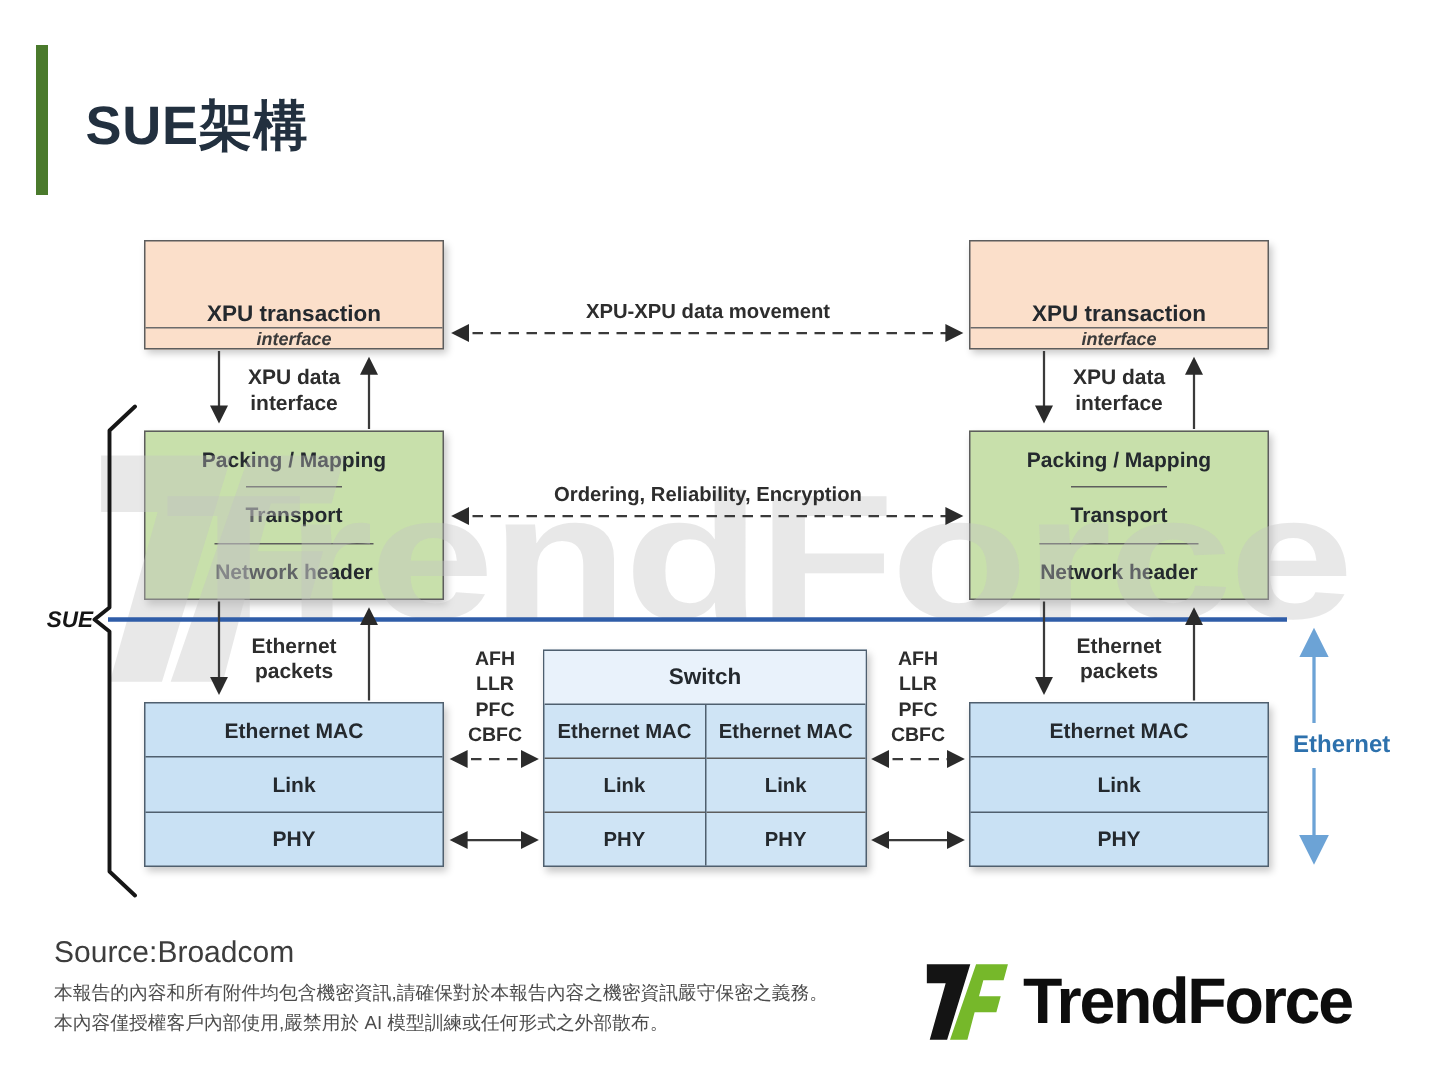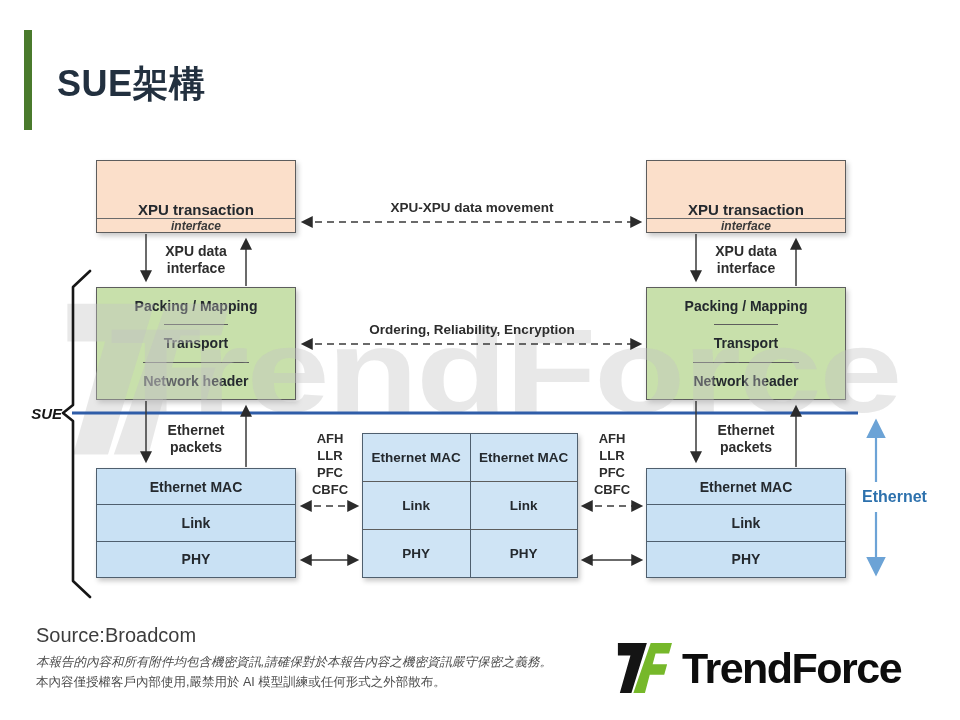--- a/index.html
+++ b/index.html
@@ -35,21 +35,21 @@
   .lbl{position:absolute;z-index:4;text-align:center;color:#2d2d2d;font-weight:600;
        font-size:14px;line-height:1.18;}
   .lbl-flow{font-size:13.5px;font-weight:700;}
   .lbl-proto{font-size:13px;line-height:1.3;font-weight:700;}
   .lbl-sue{font-size:15px;font-weight:800;color:#161616;font-style:italic;}
   .lbl-ethernet{font-size:16px;font-weight:700;color:#2d71ad;}
   .overlay{position:absolute;left:0;top:0;z-index:3;pointer-events:none;}
   
   .source-line{position:absolute;left:36px;top:624px;font-size:20px;color:#3d3d3d;}
   .disc{position:absolute;left:36px;font-size:12.5px;color:#4c4c4c;}
-  .disc.l1{top:654px;font-style:italic;} .disc.l2{top:674px;}
+  .disc.l1{top:654px;} .disc.l2{top:674px;}
   .logo{position:absolute;left:612px;top:640px;display:flex;align-items:center;z-index:4;}
   .logo-text{font-size:43px;font-weight:800;color:#0d0d0d;letter-spacing:-1.5px;margin-left:8px;}
 </style>
 </head>
 <body>
 
 <div class="accent-bar"></div>
 <div class="page-title">SUE架構</div>
 
 <div class="box xpu" style="left:96px;top:160px;width:200px;height:73px;">
@@ -76,20 +76,21 @@
   <div class="row">Transport</div>
   <div class="row">Network header</div>
 </div>
 <div class="box blue-stack" style="left:646px;top:468px;width:200px;height:110px;">
   <div class="row">Ethernet MAC</div>
   <div class="row">Link</div>
   <div class="row">PHY</div>
 </div>
 
 <div class="box switch-box" style="left:362px;top:433px;width:216px;height:145px;">
+  <div class="switch-title">Switch</div>
   <div class="switch-cols">
     <div class="switch-col">
       <div class="row">Ethernet MAC</div>
       <div class="row">Link</div>
       <div class="row">PHY</div>
     </div>
     <div class="switch-col">
       <div class="row">Ethernet MAC</div>
       <div class="row">Link</div>
       <div class="row">PHY</div>

